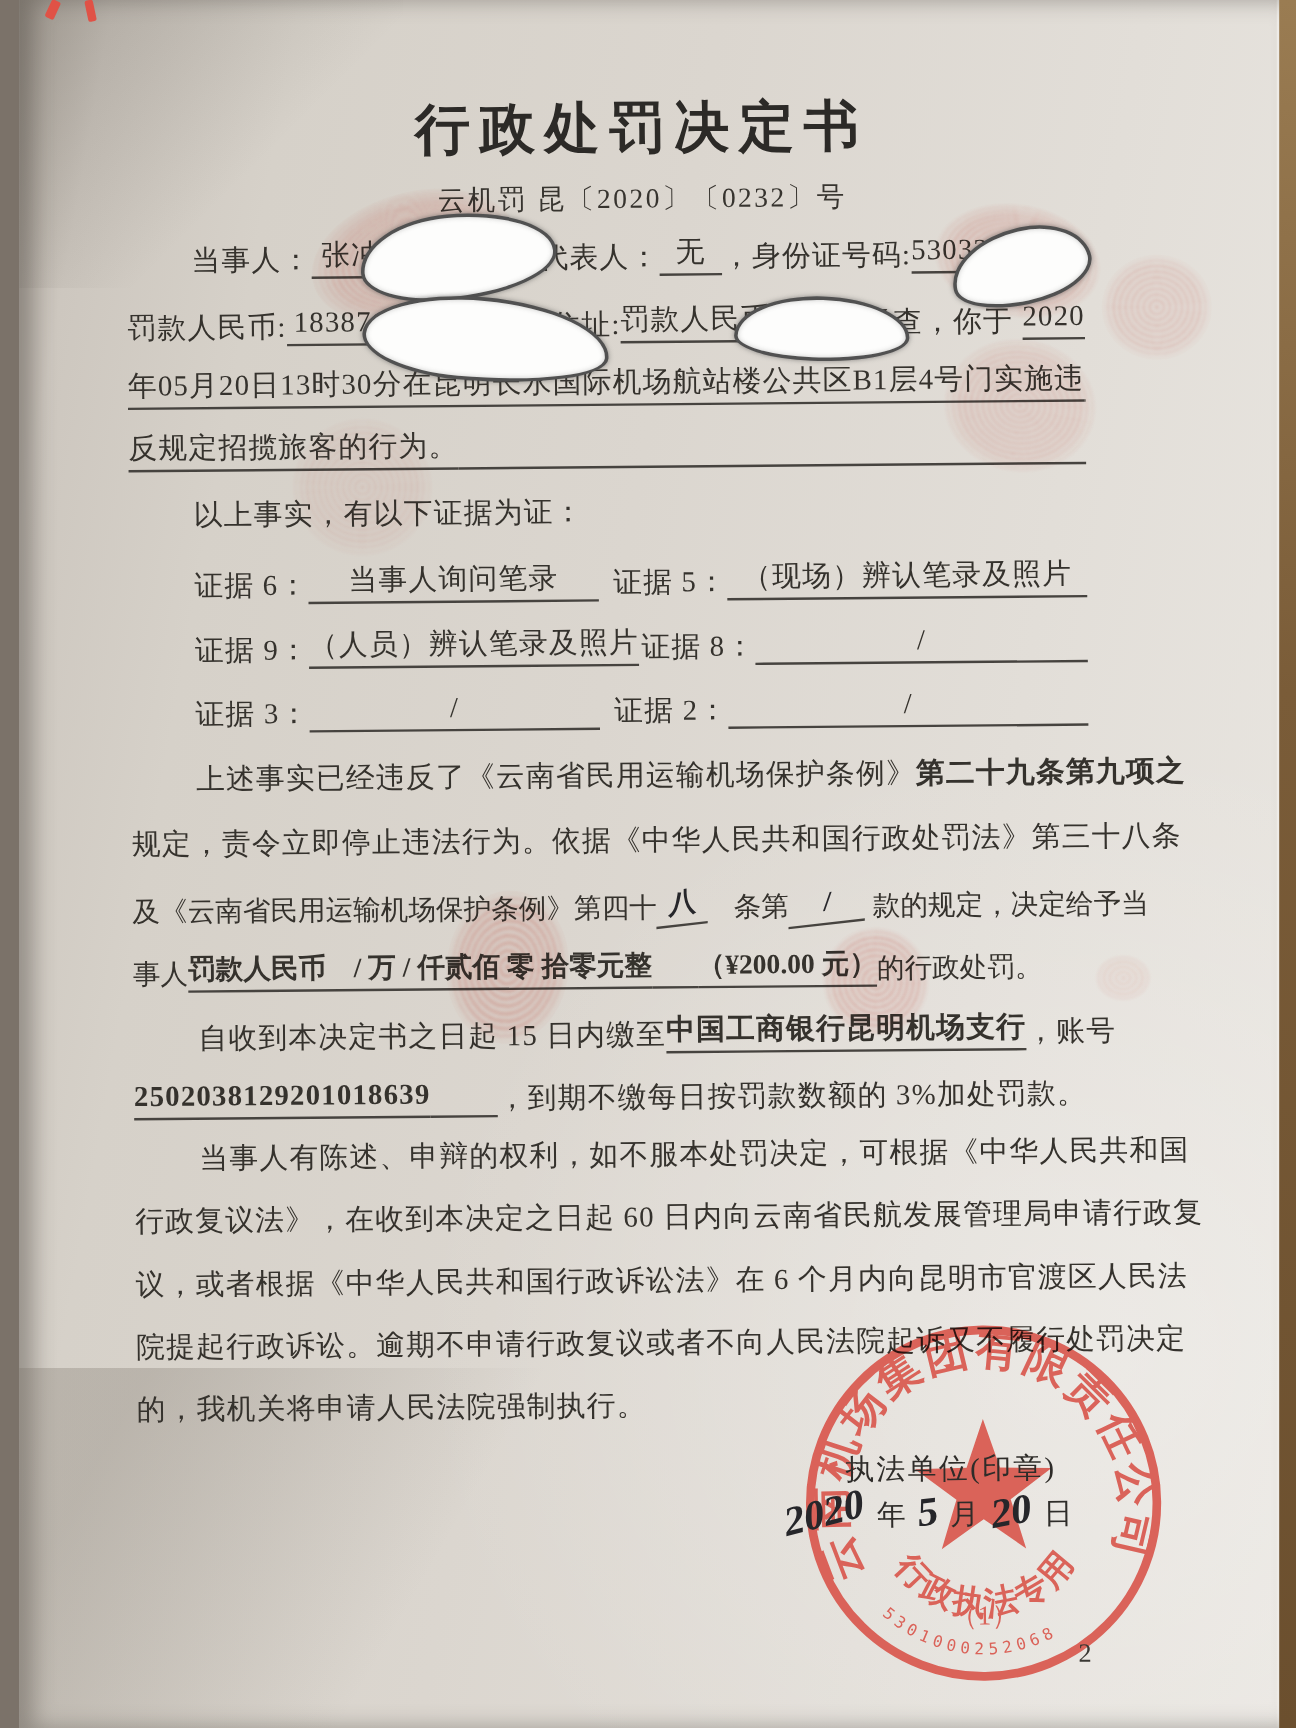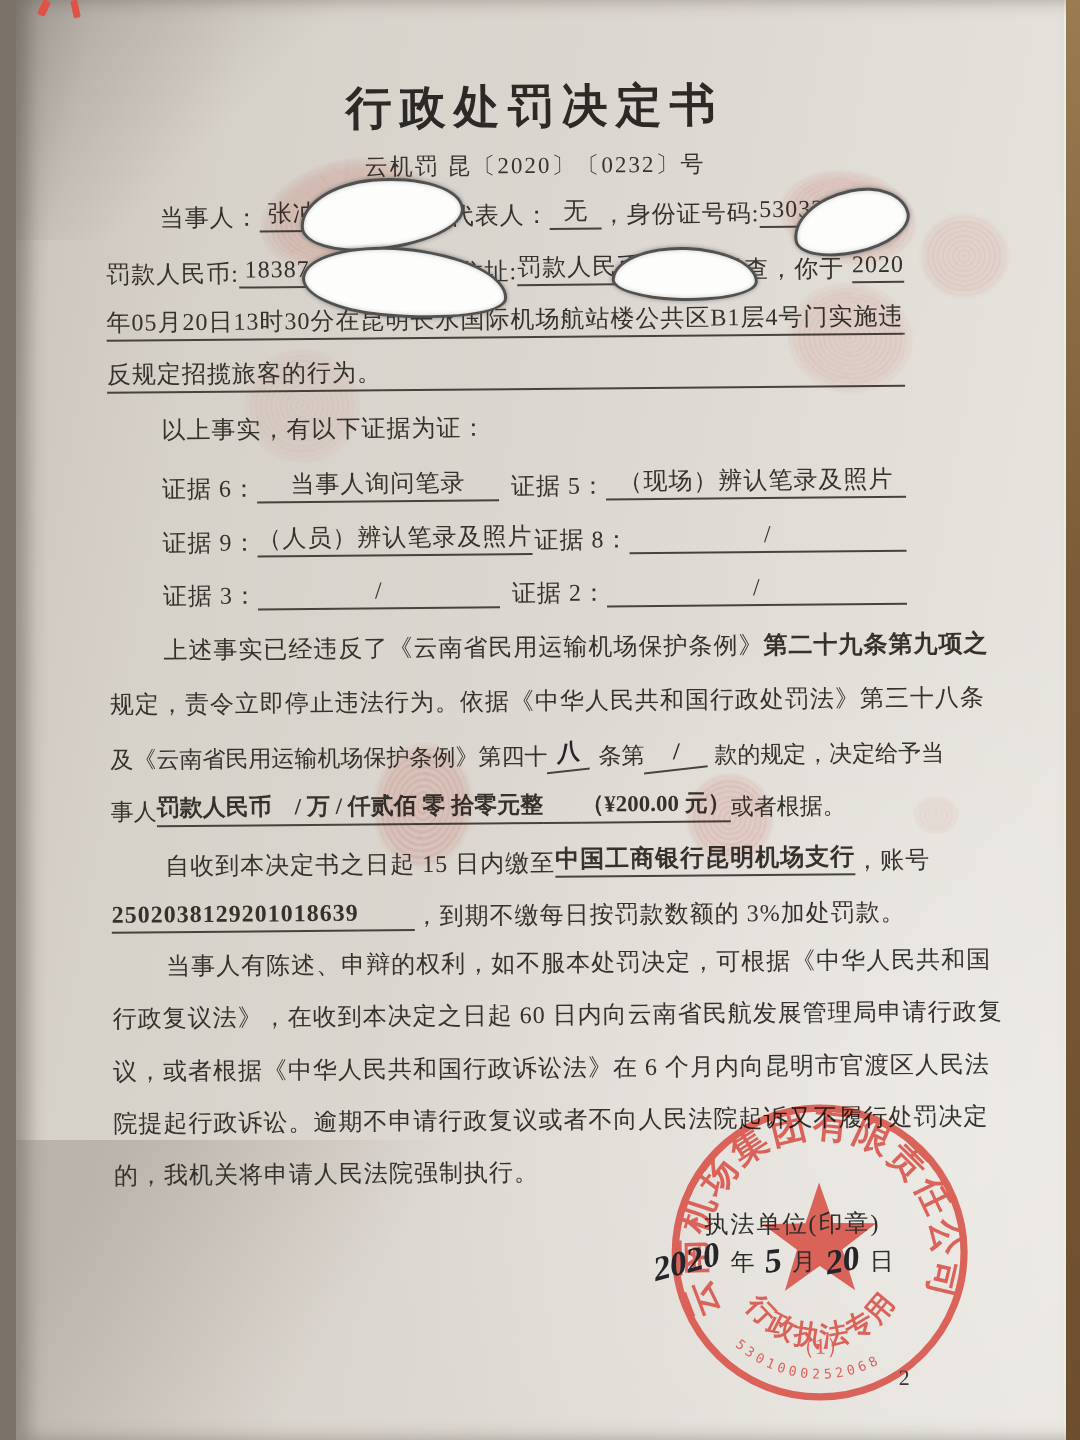--- a/index.html
+++ b/index.html
@@ -141,31 +141,31 @@
       <span class="slot" style="flex:1 1 auto;">/</span>
     </div>
 
     <div class="ln block" style="top:632px;"><span class="ind"></span><span>上述事实已经违反了《云南省民用运输机场保护条例》</span><span class="b">第二十九条第九项之</span></div>
 
     <div class="ln block" style="top:686px;"><span>规定，责令立即停止违法行为。依据《中华人民共和国行政处罚法》第三十八条</span></div>
 
     <div class="ln tight" style="top:739px;">
       <span>及《云南省民用运输机场保护条例》第四十</span>
       <span class="u hand" style="padding:0 10px 2px;">八</span>
-      <span style="margin-left:8px;text-align:center;">条第</span>
+      <span style="margin-left:21px;text-align:center;">条第</span>
       <span class="slot hand" style="flex:0 0 64px;">/</span>
       <span style="margin-left:6px;">款的规定，决定给予当</span>
     </div>
 
     <div class="ln tight" style="top:791px;">
       <span>事人</span>
       <span class="u b">罚款人民币　/ 万 / 仟贰佰 零 拾零元整</span>
       <span class="gapu" style="width:38px;"></span>
       <span class="u b">（¥200.00 元）</span>
-      <span>或者根据。</span>
+      <span>的行政处罚。</span>
     </div>
 
     <div class="ln" style="top:844px;">
       <span class="ind"></span>
       <span>自收到本决定书之日起 15 日内缴至</span>
       <span class="u b">中国工商银行昆明机场支行</span>
       <span>，账号</span>
     </div>
     <div class="ln" style="top:896px;">
       <span class="u b">2502038129201018639</span>

